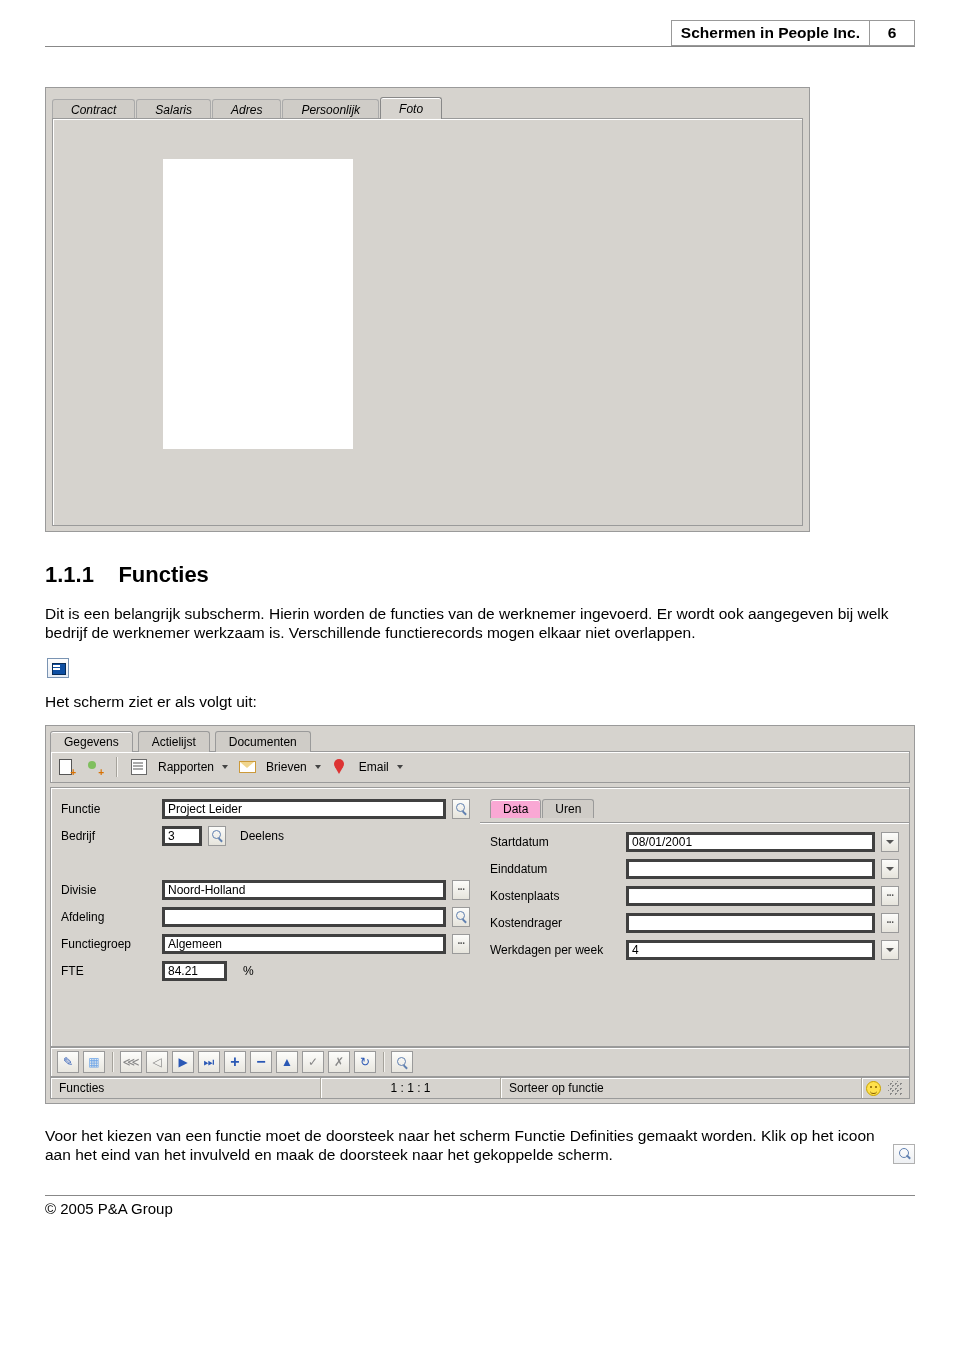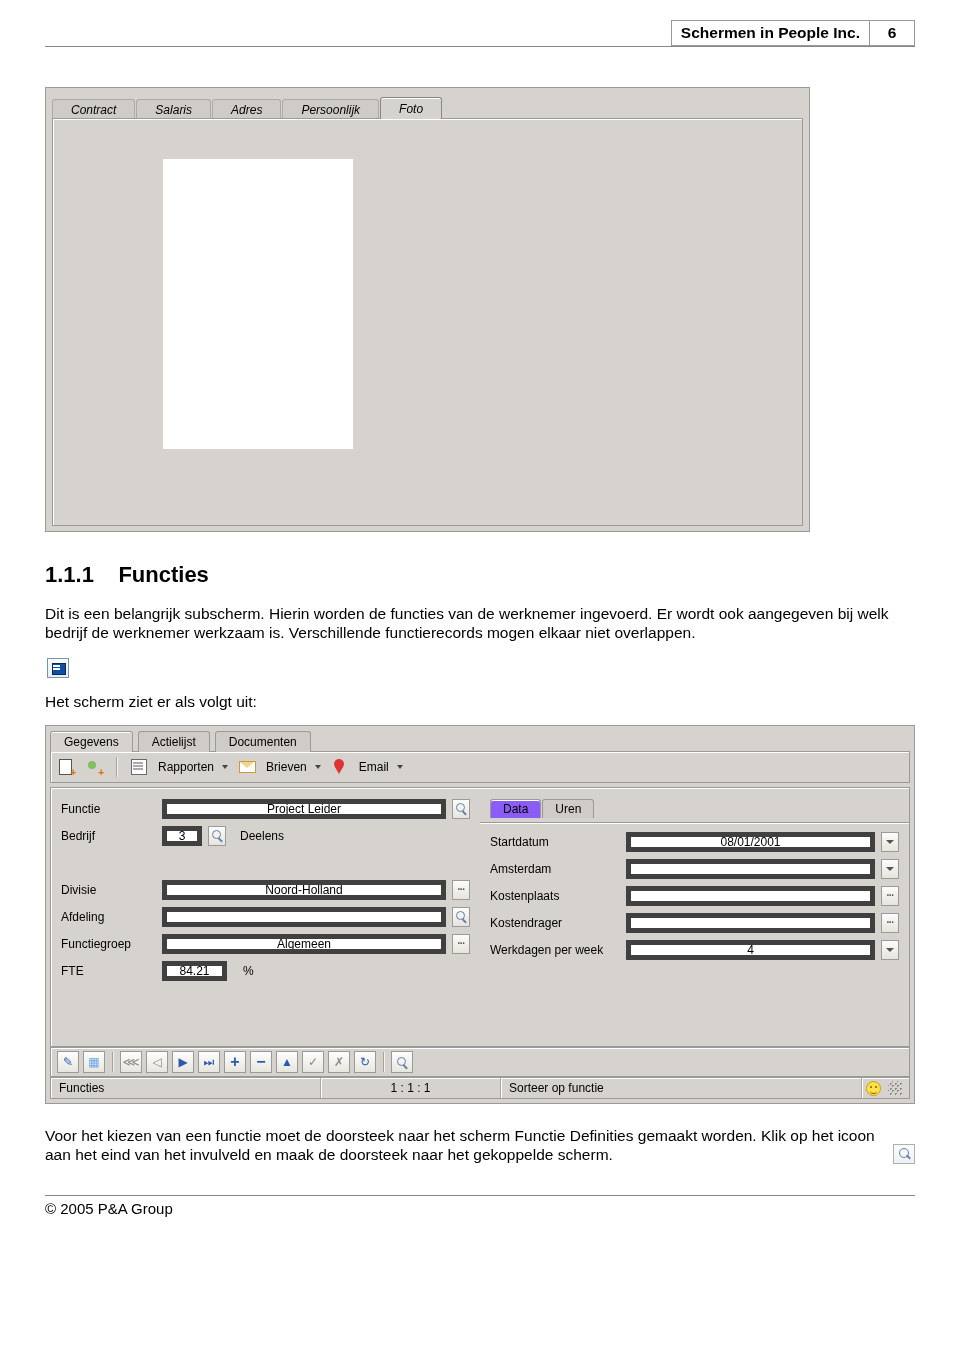--- a/index.html
+++ b/index.html
@@ -220,38 +220,38 @@
     margin:4px 4px 0 4px;
     padding:10px 10px 34px 10px;
     display:flex;
     gap:20px;
     min-height:260px;
   }
   .col { flex:1; }
   .frow { display:flex;align-items:center;margin-bottom:5px;min-height:22px;gap:6px;}
   .flabel { width:95px;flex-shrink:0;font-size:12px;}
   .finput {
-    height:20px;background:#fff;border:5px solid #404040;
+    height:20px;background:#fff;border:3px solid #404040;
     padding:0 3px;font-size:12px;font-family:inherit;
-    flex:1;min-width:0;text-align:center;
+    flex:1;min-width:0;
   }
   .fbtn {
     width:18px;height:20px;border:1px solid #9a9a9a;
     background:linear-gradient(#fcfcfa,#e6e4dc);
     flex-shrink:0;
     display:flex;align-items:center;justify-content:center;
     font-size:10px;color:#555;cursor:pointer;position:relative;
   }
   .fbtn.mag::before{content:"";width:7px;height:7px;border:1.5px solid #6080b0;border-radius:50%;position:absolute;left:3px;top:3px;}
   .fbtn.mag::after{content:"";width:5px;height:1.5px;background:#6080b0;position:absolute;left:9px;top:12px;transform:rotate(45deg);}
   .fbtn.dots::after{content:"···";font-weight:bold;letter-spacing:-1px;position:relative;top:-1px;}
   .fbtn.drop::after{content:"";width:0;height:0;border-left:4px solid transparent;border-right:4px solid transparent;border-top:4px solid #555;}
   .inner-tabs{display:flex;gap:1px;margin-bottom:6px;}
   .inner-tab{border:1px solid #9a9a9a;border-bottom:none;border-top-left-radius:3px;border-top-right-radius:3px;padding:2px 12px;background:#cfccc7;cursor:pointer;position:relative;top:1px;}
-  .inner-tab.active{background:#8b5cf6;box-shadow:inset 0 1px #fff;}
+  .inner-tab.active{background:#f9a8d4;box-shadow:inset 0 1px #fff;}
   .inner-tabs-line{height:1px;background:#9a9a9a;box-shadow:0 1px #fff;margin:-1px -10px 8px -10px;}
   
   .s2-nav {
     border:1px solid #9a9a9a;
     box-shadow: inset 1px 1px #fff;
     margin:0 4px;
     padding:3px 6px;
     display:flex;align-items:center;gap:4px;
   }
   .nav-btn{
@@ -389,21 +389,21 @@
             <div class="inner-tab active">Data</div>
             <div class="inner-tab">Uren</div>
           </div>
         <div class="inner-tabs-line"></div>
         <div class="frow">
           <span class="flabel" style="width:130px">Startdatum</span>
           <input class="finput" value="08/01/2001" style="">
           <span class="fbtn drop"></span>
         </div>
         <div class="frow">
-          <span class="flabel" style="width:130px">Amsterdam</span>
+          <span class="flabel" style="width:130px">Einddatum</span>
           <input class="finput" value="" style="">
           <span class="fbtn drop"></span>
         </div>
         <div class="frow">
           <span class="flabel" style="width:130px">Kostenplaats</span>
           <input class="finput" value="" style="">
           <span class="fbtn dots"></span>
         </div>
         <div class="frow">
           <span class="flabel" style="width:130px">Kostendrager</span>

